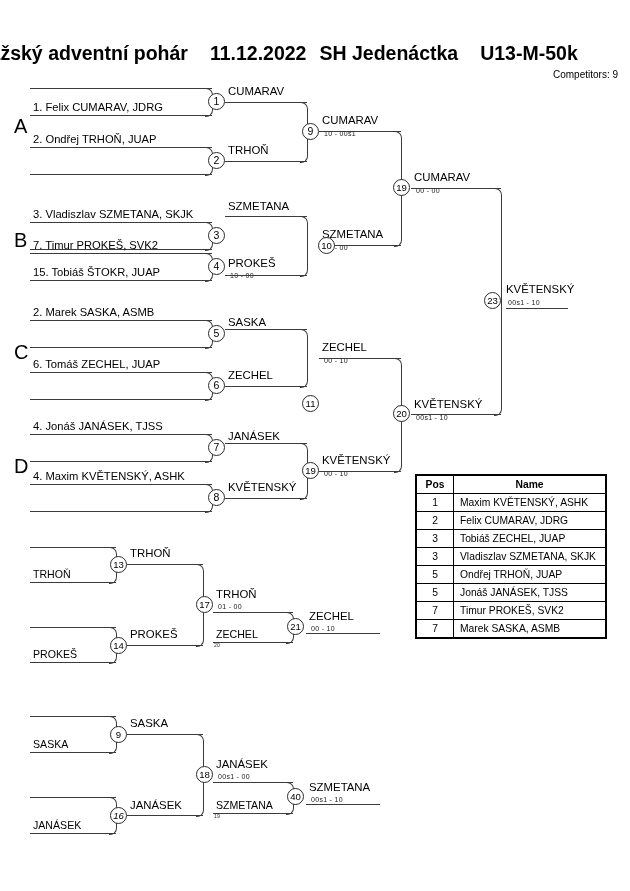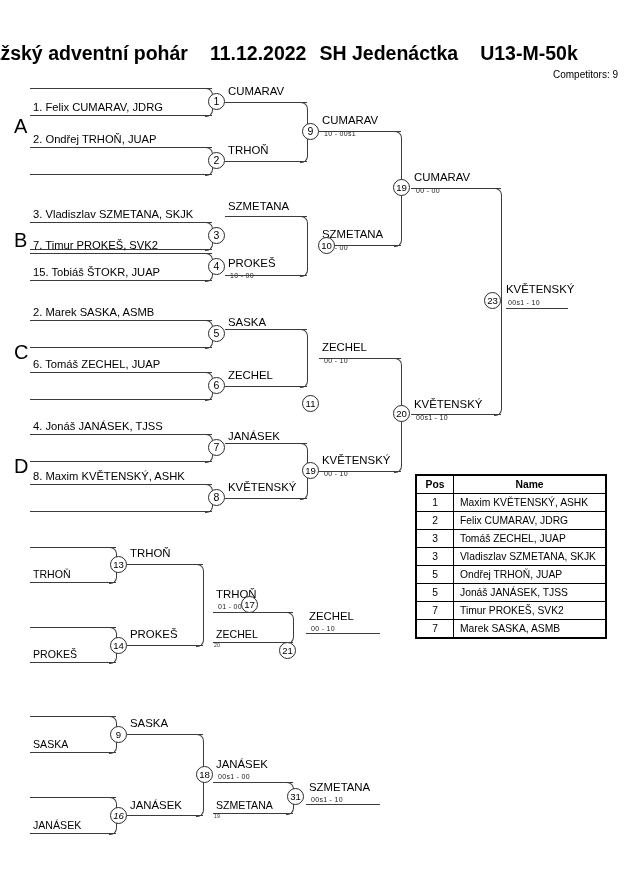--- a/index.html
+++ b/index.html
@@ -220,21 +220,21 @@
   <div class="winner" style="left:322px; top:341px;">ZECHEL</div>
   <div class="score" style="left:324px; top:357px;">00 - 10</div>
 
   <div class="ename" style="left:33px; top:420px;">4. Jonáš JANÁSEK, TJSS</div>
   <div class="hline" style="left:30px; top:434px; width:182px;"></div>
   <div class="hline" style="left:30px; top:461px; width:182px;"></div>
   <div class="elbow" style="left:205px; top:434px; width:7px; height:27px;"></div>
   <div class="node" style="left:208px; top:439px;">7</div>
   <div class="winner" style="left:228px; top:430px;">JANÁSEK</div>
 
-  <div class="ename" style="left:33px; top:470px;">8. Maxim KVĚTENSKÝ, ASHK</div>
+  <div class="ename" style="left:33px; top:470px;">4. Maxim KVĚTENSKÝ, ASHK</div>
   <div class="hline" style="left:30px; top:484px; width:182px;"></div>
   <div class="hline" style="left:30px; top:511px; width:182px;"></div>
   <div class="elbow" style="left:205px; top:484px; width:7px; height:27px;"></div>
   <div class="node" style="left:208px; top:489px;">8</div>
   <div class="winner" style="left:228px; top:481px;">KVĚTENSKÝ</div>
 
   <div class="hline" style="left:225px; top:443px; width:82px;"></div>
   <div class="hline" style="left:225px; top:498px; width:82px;"></div>
   <div class="elbow" style="left:300px; top:443px; width:7px; height:55px;"></div>
   <div class="node wide" style="left:302px; top:462px;">19</div>
@@ -266,31 +266,31 @@
   <div class="hline" style="left:30px; top:627px; width:86px;"></div>
   <div class="ename small" style="left:33px; top:648px;">PROKEŠ</div>
   <div class="hline" style="left:30px; top:662px; width:86px;"></div>
   <div class="elbow" style="left:109px; top:627px; width:7px; height:35px;"></div>
   <div class="node wide" style="left:110px; top:637px;">14</div>
   <div class="winner" style="left:130px; top:628px;">PROKEŠ</div>
 
   <div class="hline" style="left:127px; top:564px; width:76px;"></div>
   <div class="hline" style="left:127px; top:645px; width:76px;"></div>
   <div class="elbow" style="left:196px; top:564px; width:7px; height:81px;"></div>
-  <div class="node wide" style="left:196px; top:596px;margin-left:45px;">17</div>
+  <div class="node wide" style="left:196px; top:596px;">17</div>
   <div class="winner" style="left:216px; top:588px;">TRHOŇ</div>
   <div class="score" style="left:218px; top:603px;">01 - 00</div>
 
   <div class="ename small" style="left:216px; top:628px;">ZECHEL</div>
   <div class="hline" style="left:213px; top:642px; width:80px;"></div>
   <div class="srcref" style="left:214px; top:642px;">20</div>
 
   <div class="hline" style="left:213px; top:612px; width:80px;"></div>
   <div class="elbow" style="left:286px; top:612px; width:7px; height:30px;"></div>
-  <div class="node wide" style="left:279px; top:618px;margin-top:24px;">21</div>
+  <div class="node wide" style="left:287px; top:618px;">21</div>
   <div class="winner" style="left:309px; top:610px;">ZECHEL</div>
   <div class="score" style="left:311px; top:625px;">00 - 10</div>
   <div class="hline" style="left:306px; top:633px; width:74px;"></div>
 
   <div class="hline" style="left:30px; top:716px; width:86px;"></div>
   <div class="ename small" style="left:33px; top:738px;">SASKA</div>
   <div class="hline" style="left:30px; top:752px; width:86px;"></div>
   <div class="elbow" style="left:109px; top:716px; width:7px; height:36px;"></div>
   <div class="node wide" style="left:110px; top:726px;">9</div>
   <div class="winner" style="left:130px; top:717px;">SASKA</div>
@@ -308,21 +308,21 @@
   <div class="node wide" style="left:196px; top:766px;">18</div>
   <div class="winner" style="left:216px; top:758px;">JANÁSEK</div>
   <div class="score" style="left:218px; top:773px;">00s1 - 00</div>
 
   <div class="ename small" style="left:216px; top:799px;">SZMETANA</div>
   <div class="hline" style="left:213px; top:813px; width:80px;"></div>
   <div class="srcref" style="left:214px; top:813px;">19</div>
 
   <div class="hline" style="left:213px; top:782px; width:80px;"></div>
   <div class="elbow" style="left:286px; top:782px; width:7px; height:31px;"></div>
-  <div class="node wide" style="left:287px; top:788px;">31</div>
+  <div class="node wide" style="left:287px; top:788px;">40</div>
   <div class="winner" style="left:309px; top:781px;">SZMETANA</div>
   <div class="score" style="left:311px; top:796px;">00s1 - 10</div>
   <div class="hline" style="left:306px; top:804px; width:74px;"></div>
 
   <div class="results-wrap">
     <table class="results">
       <thead>
         <tr>
           <th>Pos</th>
           <th>Name</th>
@@ -332,21 +332,21 @@
           <tr>
             <td class="pos">1</td>
             <td class="nm">Maxim KVĚTENSKÝ, ASHK</td>
           </tr>
           <tr>
             <td class="pos">2</td>
             <td class="nm">Felix CUMARAV, JDRG</td>
           </tr>
           <tr>
             <td class="pos">3</td>
-            <td class="nm">Tomáš ZECHEL, JUAP</td>
+            <td class="nm">Tobiáš ZECHEL, JUAP</td>
           </tr>
           <tr>
             <td class="pos">3</td>
             <td class="nm">Vladiszlav SZMETANA, SKJK</td>
           </tr>
           <tr>
             <td class="pos">5</td>
             <td class="nm">Ondřej TRHOŇ, JUAP</td>
           </tr>
           <tr>

